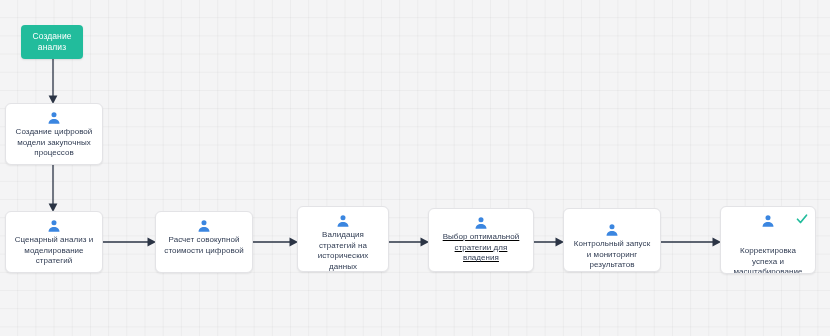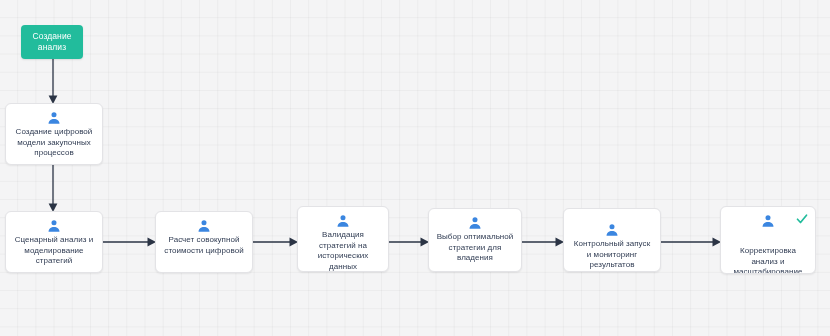--- a/index.html
+++ b/index.html
@@ -176,21 +176,21 @@
       <path d="M2.6 22c0-5.1 4.2-8.2 9.4-8.2s9.4 3.1 9.4 8.2z" fill="#3b86e0"></path>
     </svg>
     <div class="node-label">
       <div>Валидация</div>
       <div>стратегий на</div>
       <div>исторических</div>
       <div>данных</div>
     </div>
   </div>
 
-  <div class="task-node" style="left:428px; top:208px; width:94px; height:64px;">
+  <div class="task-node" style="left:428px; top:208px; width:106px; height:64px;text-decoration:underline;">
     <svg class="node-icon" viewBox="0 0 24 24">
       <circle cx="12" cy="6.6" r="4.3" fill="#3b86e0"></circle>
       <path d="M2.6 22c0-5.1 4.2-8.2 9.4-8.2s9.4 3.1 9.4 8.2z" fill="#3b86e0"></path>
     </svg>
     <div class="node-label">
       <div>Выбор оптимальной</div>
       <div>стратегии для</div>
       <div>владения</div>
     </div>
   </div>
@@ -210,19 +210,19 @@
   <div class="task-node" style="left:720px; top:206px; width:96px; height:68px; position:absolute;gap:16px;">
     <svg class="node-icon" viewBox="0 0 24 24">
       <circle cx="12" cy="6.6" r="4.3" fill="#3b86e0"></circle>
       <path d="M2.6 22c0-5.1 4.2-8.2 9.4-8.2s9.4 3.1 9.4 8.2z" fill="#3b86e0"></path>
     </svg>
     <svg class="node-check" viewBox="0 0 24 24">
       <path d="M3 12.5 L9 19 L21 4.5" fill="none" stroke="#22bc9c" stroke-width="3.4" stroke-linecap="round" stroke-linejoin="round"></path>
     </svg>
     <div class="node-label">
       <div>Корректировка</div>
-      <div>анализ и</div>
+      <div>успеха и</div>
       <div>масштабирование</div>
       <div>модели</div>
     </div>
   </div>
 
 </div>
 
 </body></html>

